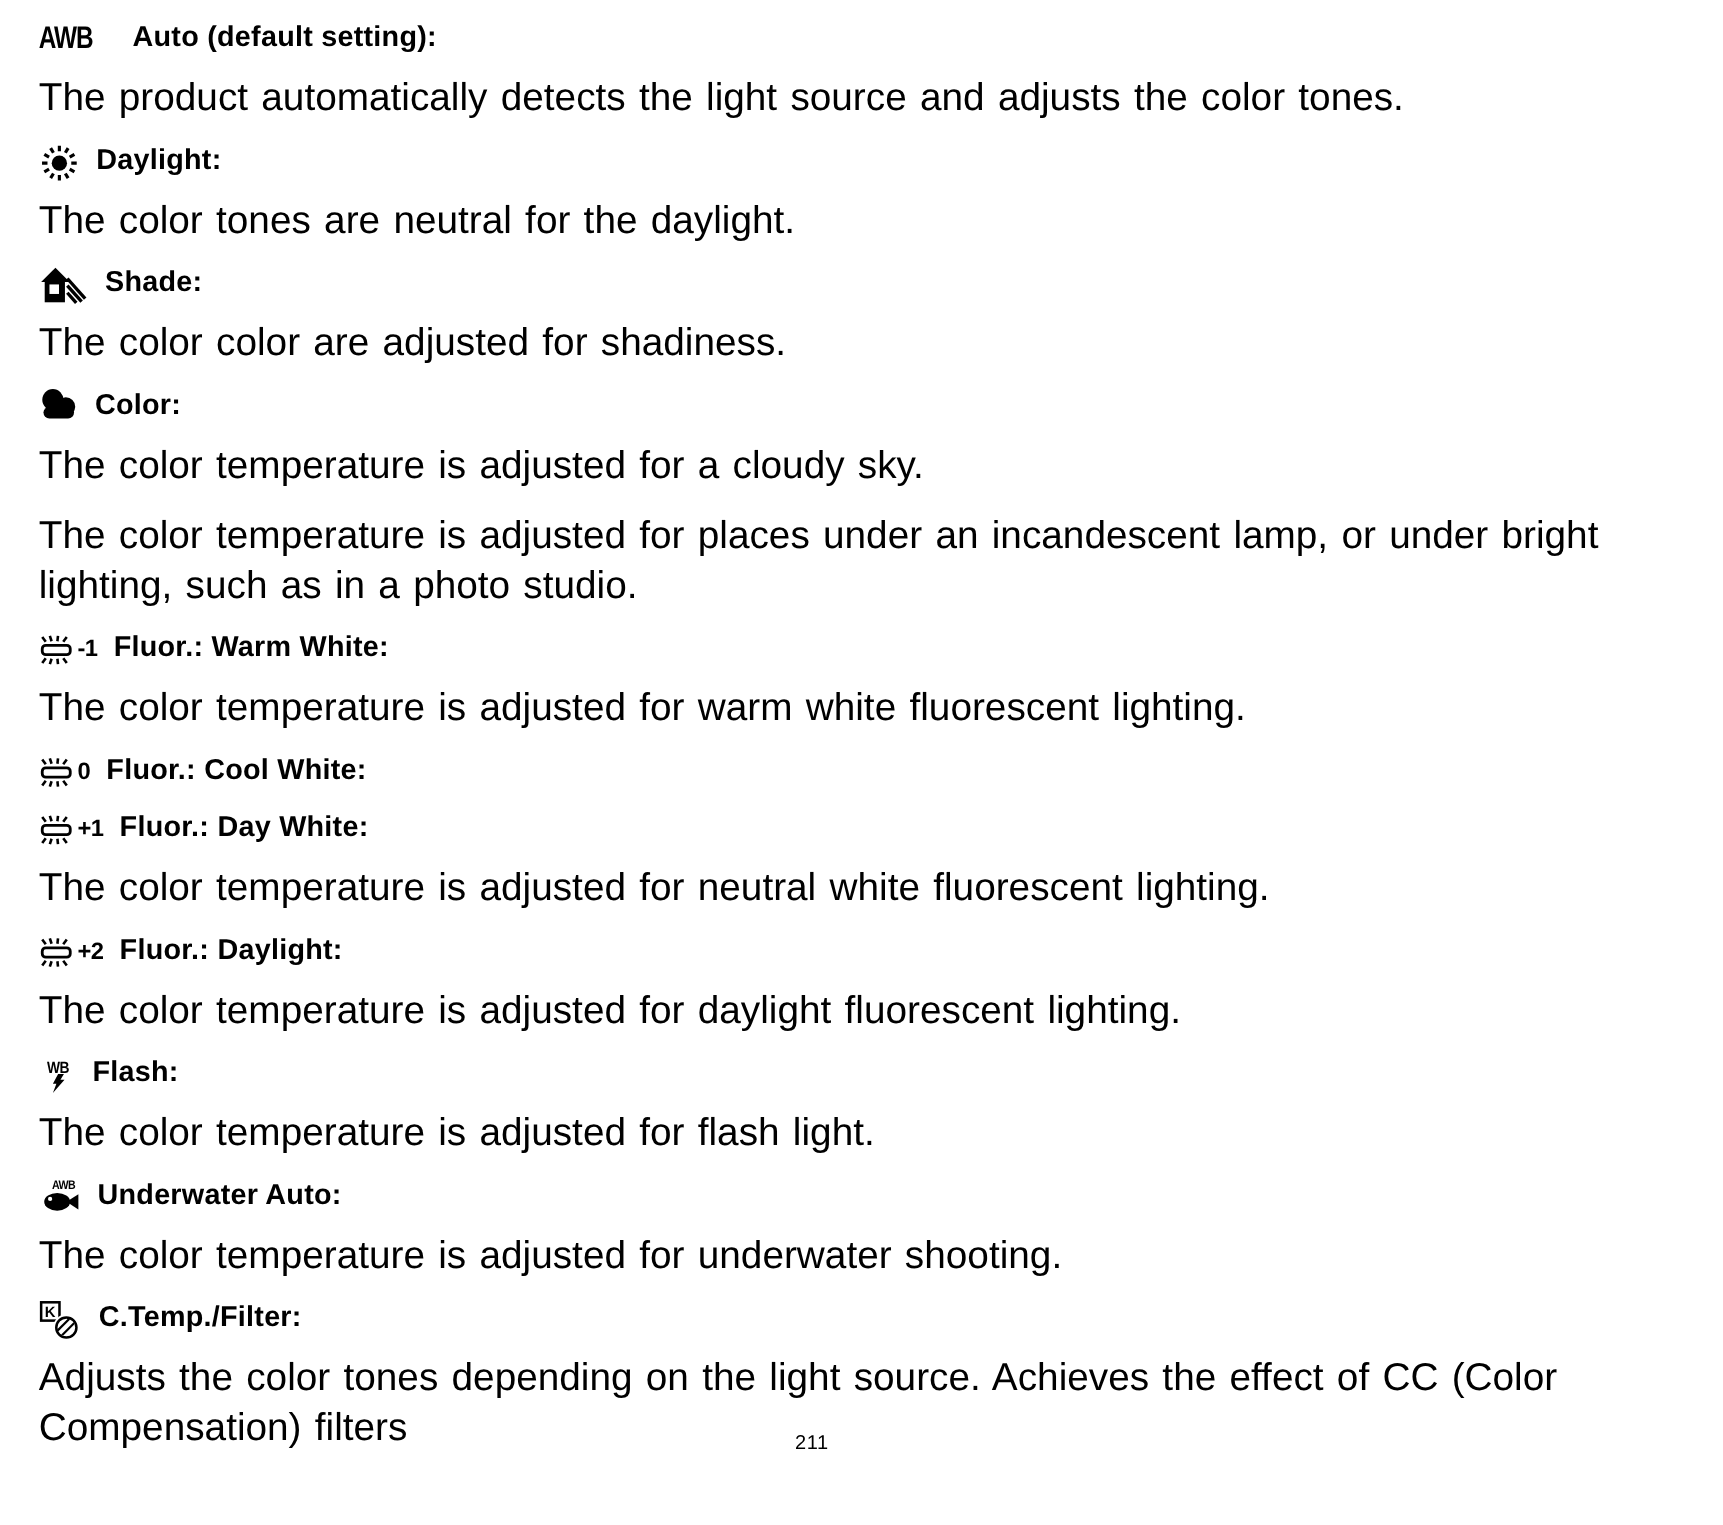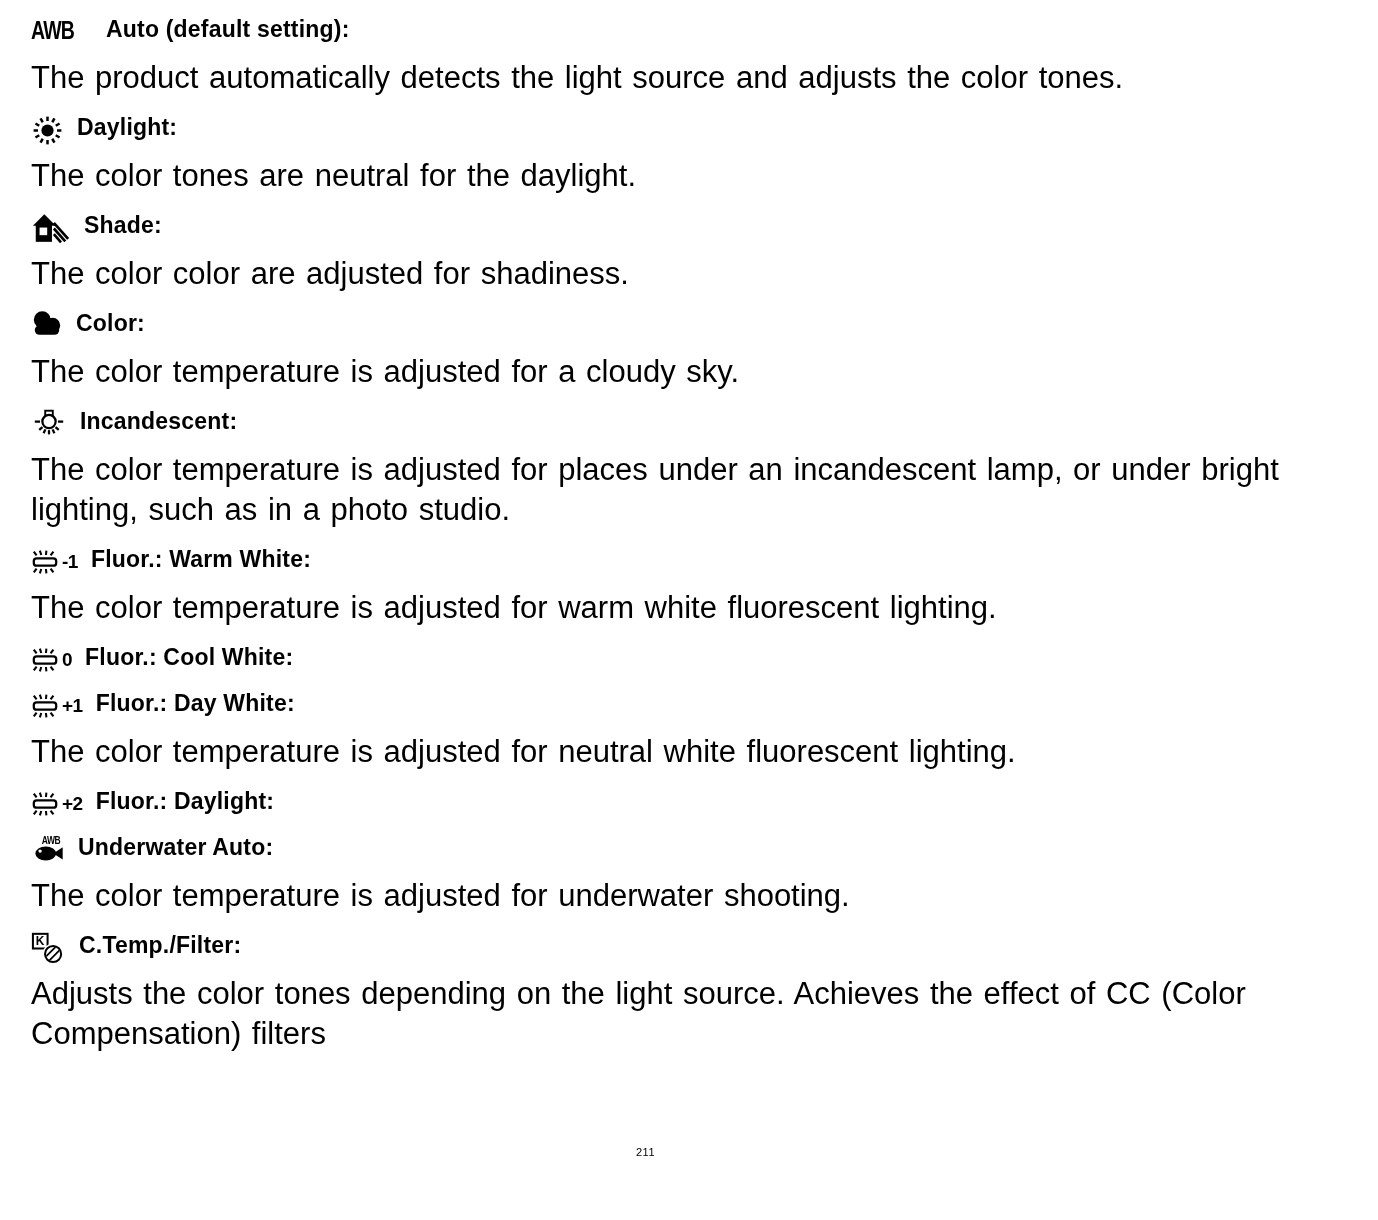--- a/index.html
+++ b/index.html
@@ -34,21 +34,21 @@
   .fish-ic .awb-small {
     font-size:10px; font-weight:bold; letter-spacing:-0.5px; line-height:9px;
     display:inline-block; transform:scaleX(0.85); transform-origin:center; margin-right:3px;
   }
   .bd {
     font-size:31px; line-height:40px; margin:0; max-width:1330px;
     word-spacing:2px;
   }
   .pageno {
     position:absolute; left:636px; top:1146px;
-    font-size:11px; letter-spacing:0.5px;
+    font-size:16px; letter-spacing:0.5px;
   }
 </style>
 </head>
 <body>
 
 <div class="doc">
 
   <section class="wb-section">
     <h3 class="hd">
       <span class="ic awb-text">AWB</span>
@@ -110,38 +110,20 @@
           <circle cx="23" cy="16" r="8" fill="#000"></circle>
           <rect x="4" y="16" width="26" height="10" rx="5" fill="#000"></rect>
         </svg>
       </span>
       <span>Color:</span>
     </h3>
     <p class="bd">The color temperature is adjusted for a cloudy sky.</p>
   </section>
 
   <section class="wb-section">
-    <h3 class="hd">
-      <span class="ic">
-        <svg viewBox="0 0 38 32" width="36" height="31">
-          <rect x="15" y="2.5" width="8" height="6" fill="#fff" stroke="#000" stroke-width="2"></rect>
-          <circle cx="19" cy="14" r="7" fill="#fff" stroke="#000" stroke-width="2.4"></circle>
-          <g stroke="#000" stroke-width="2.4" stroke-linecap="butt">
-            <line x1="4" y1="14" x2="9.5" y2="14"></line>
-            <line x1="28.5" y1="14" x2="34" y2="14"></line>
-            <line x1="12.1" y1="19.8" x2="8.7" y2="22.7"></line>
-            <line x1="15.2" y1="22.2" x2="13.3" y2="26.2"></line>
-            <line x1="19" y1="23" x2="19" y2="27.5"></line>
-            <line x1="22.8" y1="22.2" x2="24.7" y2="26.2"></line>
-            <line x1="25.9" y1="19.8" x2="29.3" y2="22.7"></line>
-          </g>
-        </svg>
-      </span>
-      <span>Incandescent:</span>
-    </h3>
     <p class="bd">The color temperature is adjusted for places under an incandescent lamp, or under bright lighting, such as in a photo studio.</p>
   </section>
 
   <section class="wb-section">
     <h3 class="hd">
       <span class="fluor-wrap ic">
         <svg viewBox="0 0 30 34" width="28" height="32">
           <rect x="3" y="13" width="24" height="8" rx="3" fill="#fff" stroke="#000" stroke-width="2.4"></rect>
           <g stroke="#000" stroke-width="2.2">
             <line x1="6" y1="10" x2="3" y2="5.8"></line>
@@ -219,22 +201,35 @@
             <line x1="6" y1="24" x2="3" y2="28.2"></line>
               <line x1="11" y1="24.5" x2="9.5" y2="29.2"></line>
             <line x1="16" y1="24.5" x2="16.5" y2="29.2"></line>
               <line x1="21" y1="24" x2="24" y2="28.2"></line>
           </g>
         </svg>
         <span class="fluor-suffix">+2</span>
       </span>
       <span>Fluor.: Daylight:</span>
     </h3>
-  </section>
-
+    <p class="bd">The color temperature is adjusted for daylight fluorescent lighting.</p>
+  </section>
+
+  <section class="wb-section">
+    <h3 class="hd">
+      <span class="flash-ic ic">
+        <span class="wb-txt">WB</span>
+        <svg viewBox="0 0 14 17" width="13" height="16">
+          <polygon points="7,0 12,0 9,5 12.5,5 2.5,16.5 5.5,8.5 2.5,8.5" fill="#000"></polygon>
+        </svg>
+      </span>
+      <span>Flash:</span>
+    </h3>
+    <p class="bd">The color temperature is adjusted for flash light.</p>
+  </section>
 
   <section class="wb-section">
     <h3 class="hd">
       <span class="fish-ic ic">
         <span class="awb-small">AWB</span>
         <svg viewBox="0 0 32 17" width="31" height="16">
           <ellipse cx="12" cy="9" rx="11" ry="7.5" fill="#000"></ellipse>
           <polygon points="20,9 30,2.5 30,15.5" fill="#000"></polygon>
           <circle cx="6" cy="6.5" r="1.8" fill="#fff"></circle>
         </svg>

